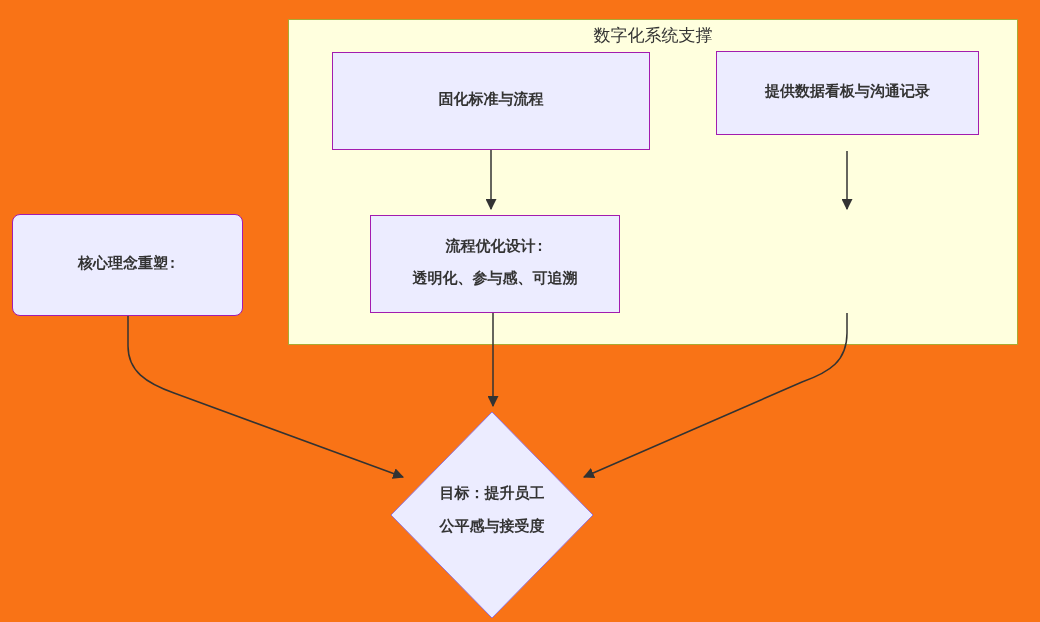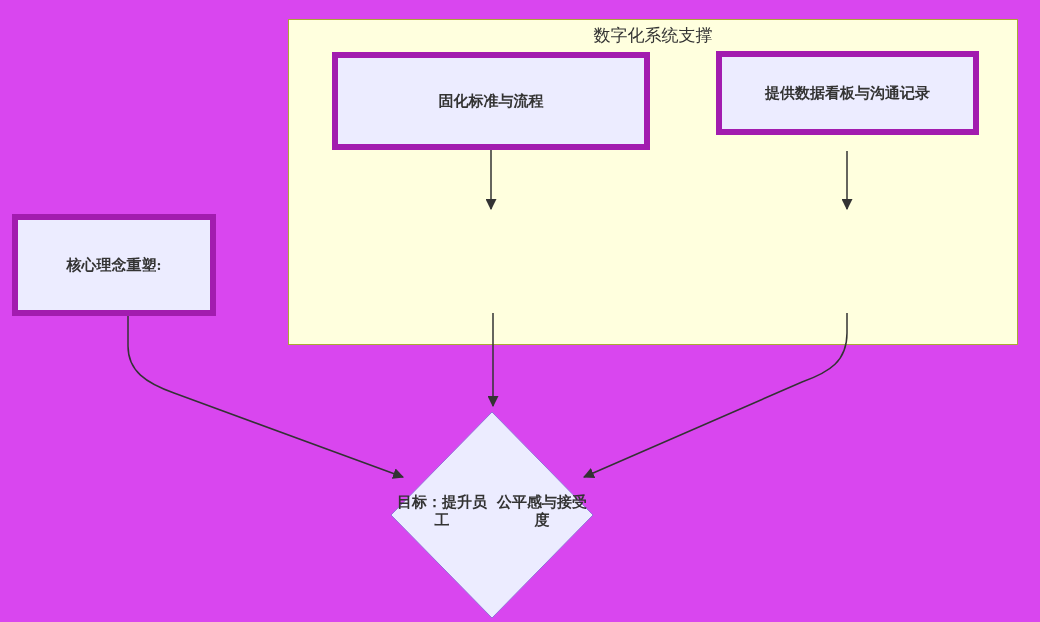--- a/index.html
+++ b/index.html
@@ -1,21 +1,21 @@
 <!DOCTYPE html>
 <html><head>
 <meta charset="utf-8">
 <style>
   html, body { margin: 0; padding: 0; background: #ffffff; }
   .canvas {
     position: relative;
     width: 1040px;
     height: 622px;
-    background: #d946ef;
-    font-family: Liberation Serif, serif;
+    background: #f97316;
+    font-family: Liberation Mono, monospace;
     overflow: hidden;
   }
   .cluster {
     position: absolute;
     left: 288px; top: 19px;
     width: 730px; height: 326px;
     background: #ffffde;
     border: 1px solid #aaaa33;
     box-sizing: border-box;
   }
@@ -24,52 +24,52 @@
     left: 0; top: 4px;
     width: 100%;
     text-align: center;
     font-size: 17px;
     font-weight: 400;
     color: #333333;
   }
   .node {
     position: absolute;
     background: #ececff;
-    border: 6px solid #a21caf;
+    border: 1px solid #a21caf;
     box-sizing: border-box;
     display: flex;
     flex-direction: column;
     align-items: center;
     justify-content: center;
     row-gap: 14px;
     font-size: 15px;
     font-weight: 700;
     color: #333333;
     text-align: center;
     line-height: 18px;
     z-index: 2;
   }
   .node-standards   { left: 332px; top: 52px;  width: 318px; height: 98px; }
   .node-dashboards  { left: 716px; top: 51px;  width: 263px; height: 84px; }
   .node-process     { left: 370px; top: 215px; width: 250px; height: 98px; }
   .node-manager     { left: 732px; top: 215px; width: 231px; height: 98px; }
-  .node-concept     { left: 12px;  top: 214px; width: 204px; height: 102px; }
+  .node-concept     { left: 12px;  top: 214px; width: 231px; height: 102px; border-radius: 8px; }
   .edges-layer {
     position: absolute;
     left: 0; top: 0;
     width: 1040px; height: 622px;
     z-index: 3;
     pointer-events: none;
   }
   .diamond-label {
     position: absolute;
     left: 392px; top: 461px;
     width: 200px; height: 100px;
     display: flex;
-    flex-direction: row;
+    flex-direction: column;
     align-items: center;
     justify-content: center;
     row-gap: 15px;
     font-size: 15px;
     font-weight: 700;
     color: #333333;
     text-align: center;
     line-height: 18px;
     z-index: 4;
   }
@@ -84,20 +84,24 @@
   </div>
 
   <div class="node node-standards">
     <span>固化标准与流程</span>
   </div>
 
   <div class="node node-dashboards">
     <span>提供数据看板与沟通记录</span>
   </div>
 
+  <div class="node node-process">
+    <span>流程优化设计:</span>
+    <span>透明化、参与感、可追溯</span>
+  </div>
 
 
   <div class="node node-concept">
     <span>核心理念重塑:</span>
   </div>
 
   <svg class="edges-layer" viewBox="0 0 1040 622" xmlns="http://www.w3.org/2000/svg">
     <defs>
       <marker id="arrowhead" viewBox="0 0 10 10" refX="9" refY="5" markerWidth="11" markerHeight="11" markerUnits="userSpaceOnUse" orient="auto-start-reverse">
         <path d="M0,0 L10,5 L0,10 z" fill="#333333"></path>

